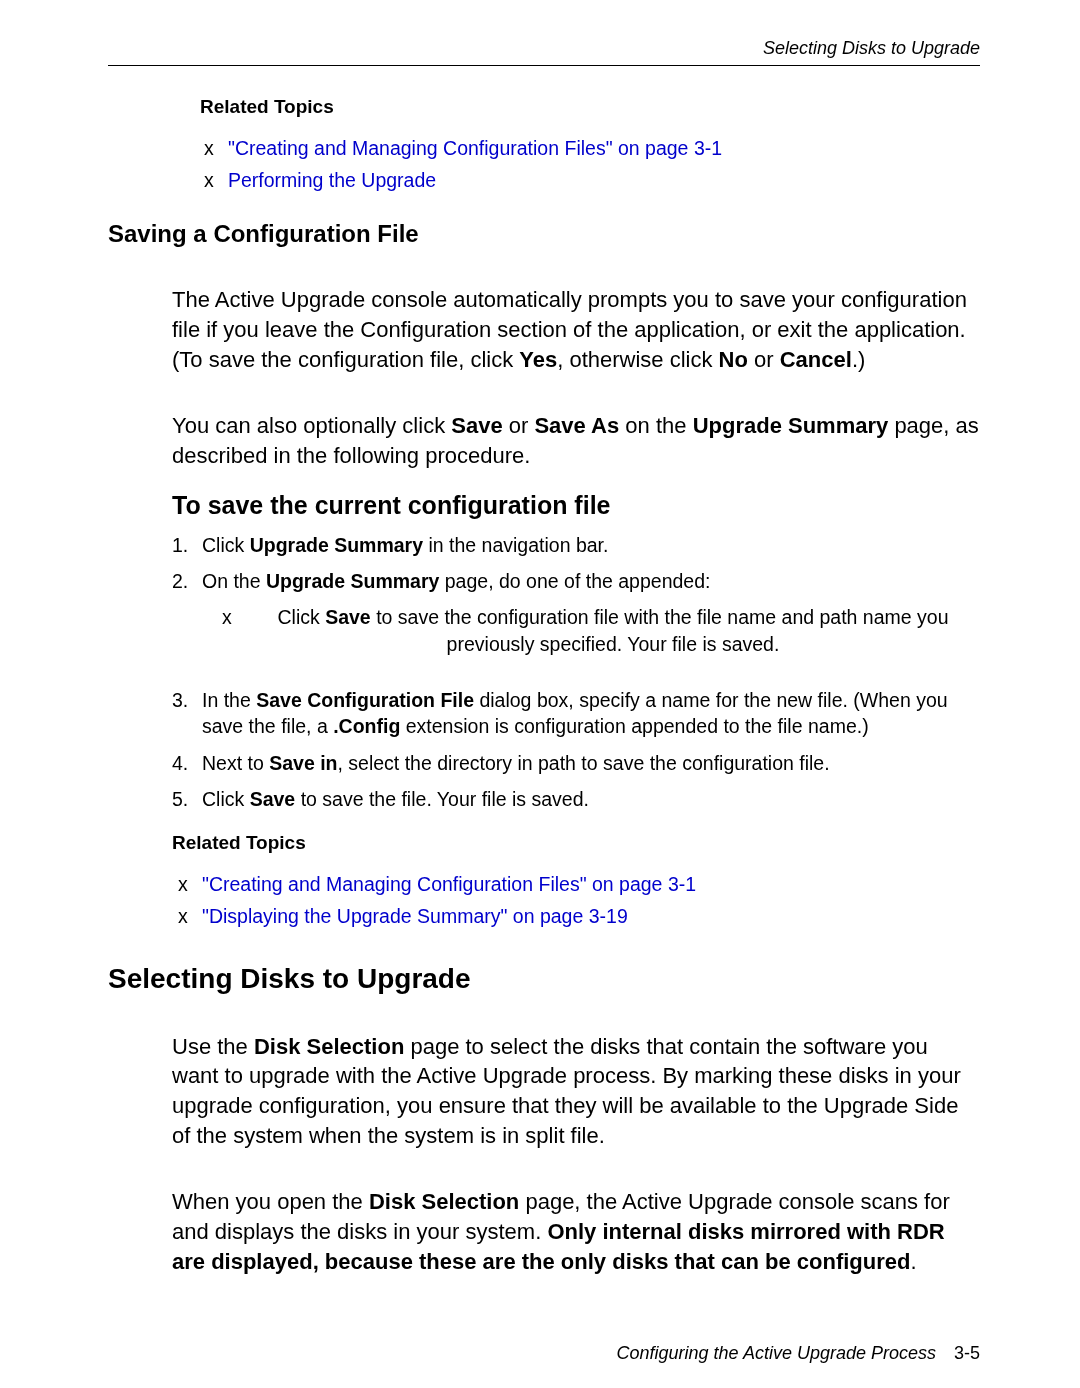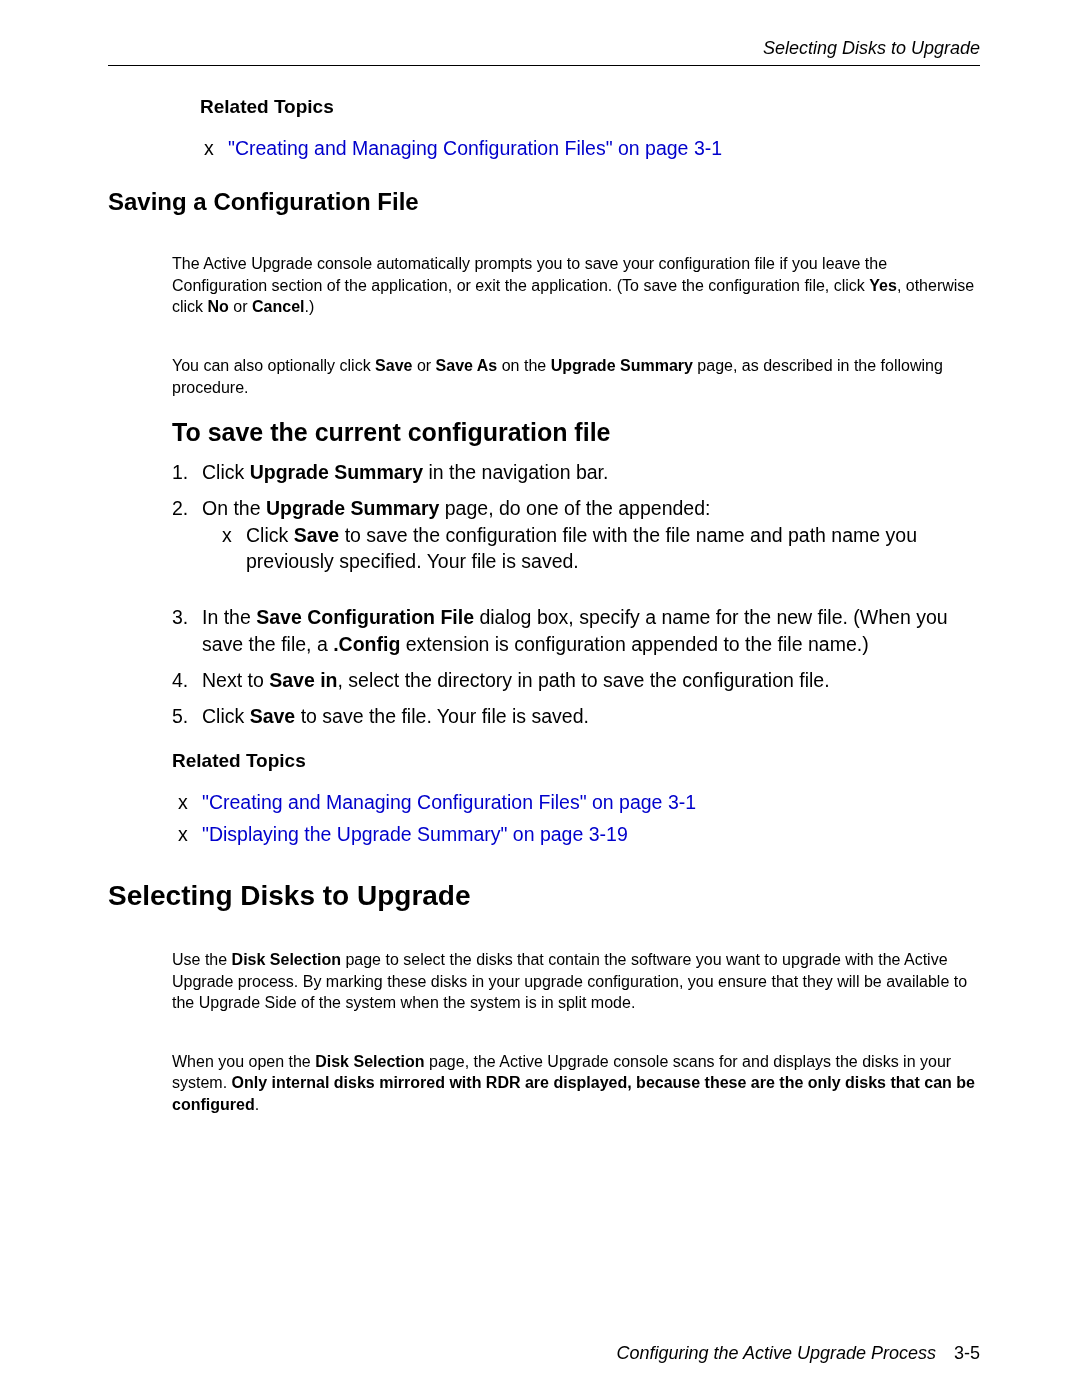--- a/index.html
+++ b/index.html
@@ -60,21 +60,21 @@
       margin-left: 0;
     }
     .h1 {
       font-weight: bold;
       font-size: 28px;
       margin-bottom: 14px;
       margin-left: 0;
       margin-top: 30px;
     }
     .body-text {
-      font-size: 16px;
+      font-size: 22px;
       line-height: 1.35;
       margin-left: 64px;
       margin-bottom: 20px;
       margin-top: 37px;
     }
     .sub-heading {
       font-weight: bold;
       font-size: 25px;
       margin-left: 64px;
       margin-bottom: 12px;
@@ -89,22 +89,23 @@
       margin-bottom: 10px;
     }
     .ol-num {
       width: 30px;
       flex-shrink: 0;
     }
     .ol-content {
       flex: 1;
     }
     .inner-bullets {
-      margin-top: 0;
+      margin-top: 10px;
       margin-left: 20px;
+      text-align: center;
     }
     .inner-bullet {
       position: relative;
       padding-left: 24px;
       margin-bottom: 12px;
       line-height: 1.35;
     }
     .inner-bullet::before {
       content: "x";
       position: absolute;
@@ -138,20 +139,21 @@
   </style>
 </head>
 <body>
 
 <div class="header-line">Selecting Disks to Upgrade</div>
 <hr class="hr">
 
 <div class="heading-rt">Related Topics</div>
 <div class="bullet-list">
   <div class="bullet-item"><span class="link">"Creating and Managing Configuration Files" on page 3-1</span></div>
+  <div class="bullet-item"><span class="link">Performing the Upgrade</span></div>
 </div>
 
 <div class="h2">Saving a Configuration File</div>
 
 <div class="body-text">
   <span>The Active Upgrade console automatically prompts you to save your configuration file if you leave the Configuration section of the application, or exit the application. (To save the configuration file, click </span><span class="bold">Yes</span><span>, otherwise click </span><span class="bold">No</span><span> or </span><span class="bold">Cancel</span><span>.)</span>
 </div>
 
 <div class="body-text">
   <span>You can also optionally click </span><span class="bold">Save</span><span> or </span><span class="bold">Save As</span><span> on the </span><span class="bold">Upgrade Summary</span><span> page, as described in the following procedure.</span>
@@ -189,21 +191,21 @@
 
 <div class="rt2">Related Topics</div>
 <div class="bullet-list2">
   <div class="bullet-item"><span class="link">"Creating and Managing Configuration Files" on page 3-1</span></div>
   <div class="bullet-item"><span class="link">"Displaying the Upgrade Summary" on page 3-19</span></div>
 </div>
 
 <div class="h1">Selecting Disks to Upgrade</div>
 
 <div class="body-text">
-  <span>Use the </span><span class="bold">Disk Selection</span><span> page to select the disks that contain the software you want to upgrade with the Active Upgrade process. By marking these disks in your upgrade configuration, you ensure that they will be available to the Upgrade Side of the system when the system is in split mode.</span>
+  <span>Use the </span><span class="bold">Disk Selection</span><span> page to select the disks that contain the software you want to upgrade with the Active Upgrade process. By marking these disks in your upgrade configuration, you ensure that they will be available to the Upgrade Side of the system when the system is in split file.</span>
 </div>
 
 <div class="body-text">
   <span>When you open the </span><span class="bold">Disk Selection</span><span> page, the Active Upgrade console scans for and displays the disks in your system. </span><span class="bold">Only internal disks mirrored with RDR are displayed, because these are the only disks that can be configured</span><span>.</span>
 </div>
 
 <div class="footer">
   <span>Configuring the Active Upgrade Process</span><span class="pagenum">3-5</span>
 </div>
 

